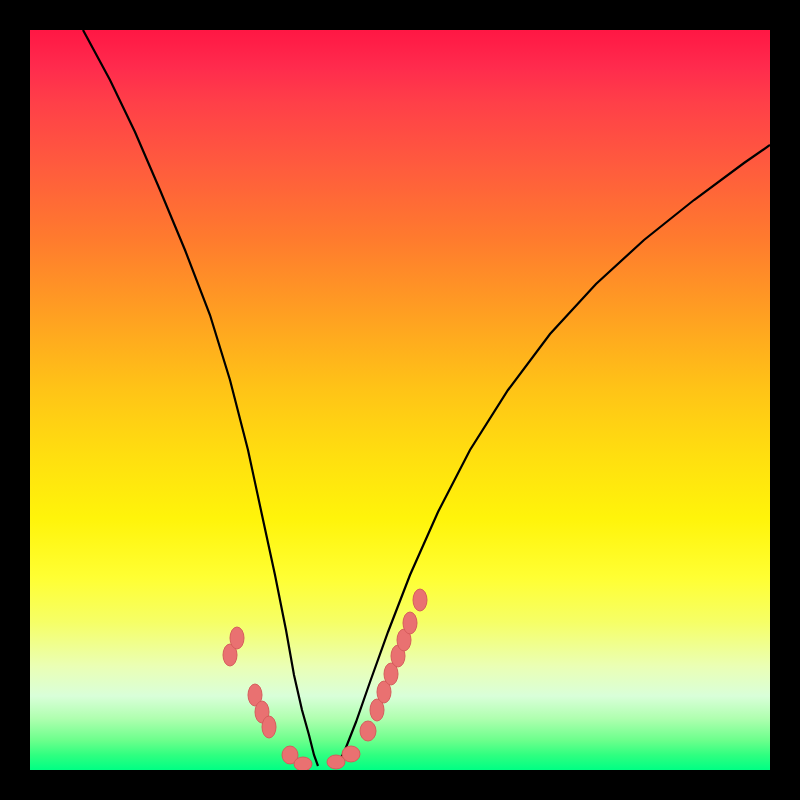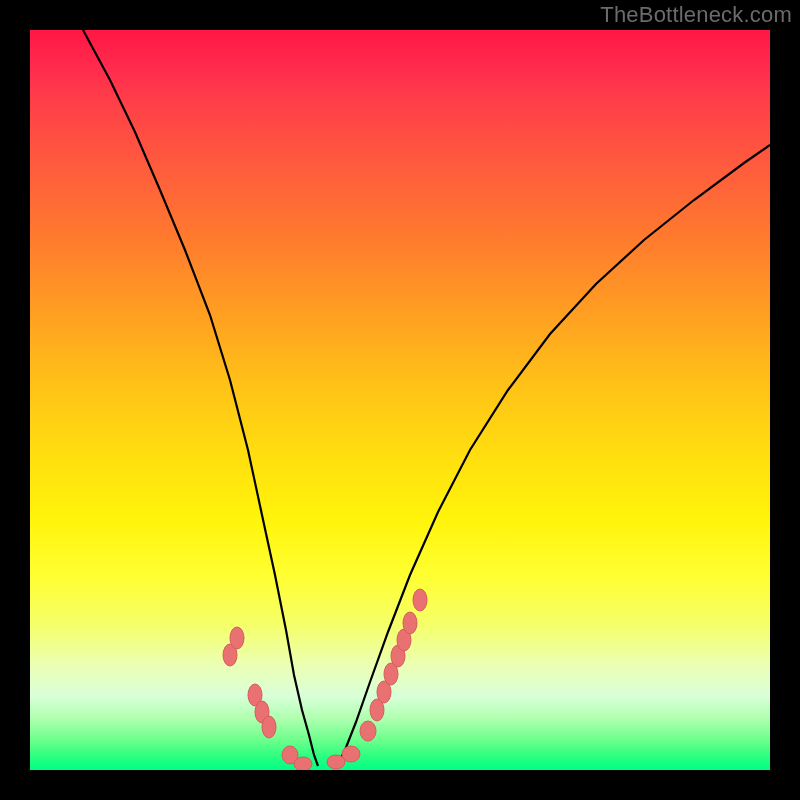--- a/index.html
+++ b/index.html
@@ -66,21 +66,20 @@
   .bead {
     fill: #e97171;
     stroke: #d65c5c;
     stroke-width: 1;
   }
 </style>
 </head>
 <body>
 
 <div class="frame">
-  <div class="watermark">TheBottleneck.com</div>
 
   <div class="plot-area">
     <svg viewBox="0 0 740 740" preserveAspectRatio="none">
       <path id="left-branch" class="curve" d="M53.0,0.0 L80.0,50.0 L105.0,102.0 L130.0,160.0 L155.0,220.0 L180.0,285.0 L200.0,350.0 L218.0,420.0 L232.0,485.0 L245.0,545.0 L256.0,600.0 L264.0,645.0 L272.0,680.0 L279.0,705.0 L284.0,725.0 L288.0,736.0"></path>
       <path id="right-branch" class="curve" d="M307.0,736.0 L315.0,720.0 L326.0,692.0 L340.0,652.0 L358.0,602.0 L380.0,545.0 L408.0,482.0 L440.0,420.0 L478.0,360.0 L520.0,304.0 L566.0,254.0 L614.0,210.0 L664.0,170.0 L714.0,133.0 L740.0,115.0"></path>
       <g id="beads-left">
           <ellipse cx="200" cy="625" rx="7" ry="11" class="bead"></ellipse>
           <ellipse cx="207" cy="608" rx="7" ry="11" class="bead"></ellipse>
           <ellipse cx="225" cy="665" rx="7" ry="11" class="bead"></ellipse>
           <ellipse cx="232" cy="682" rx="7" ry="11" class="bead"></ellipse>

